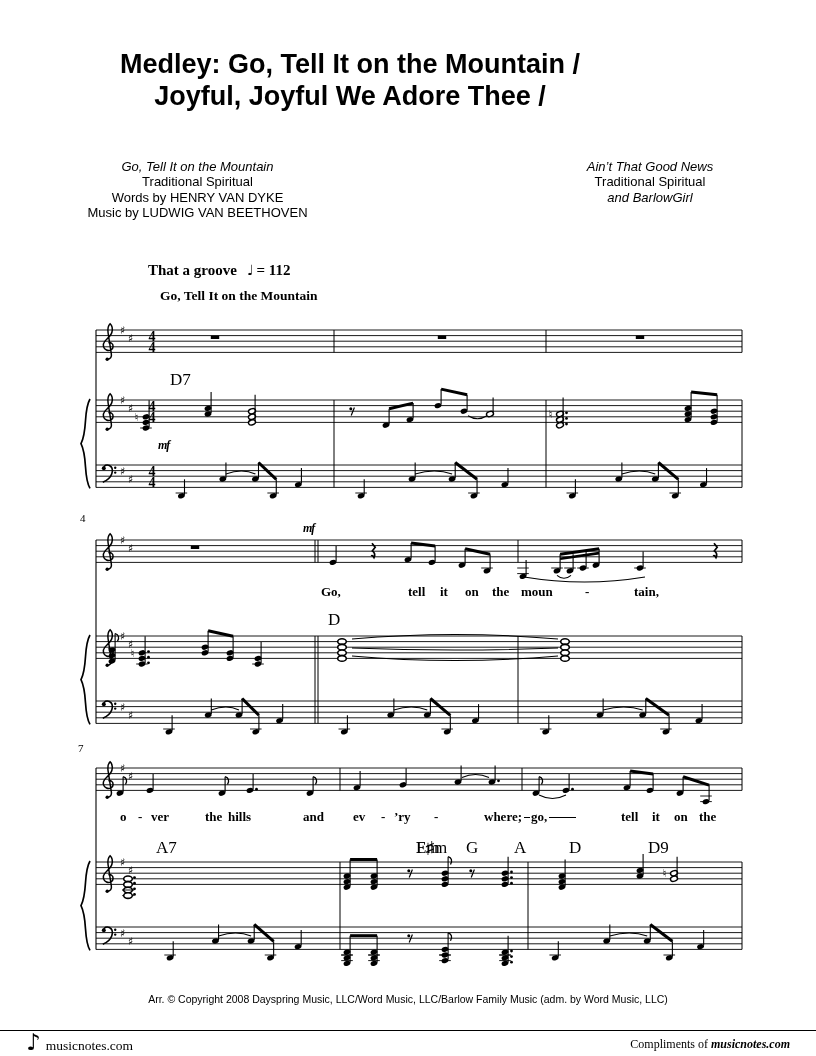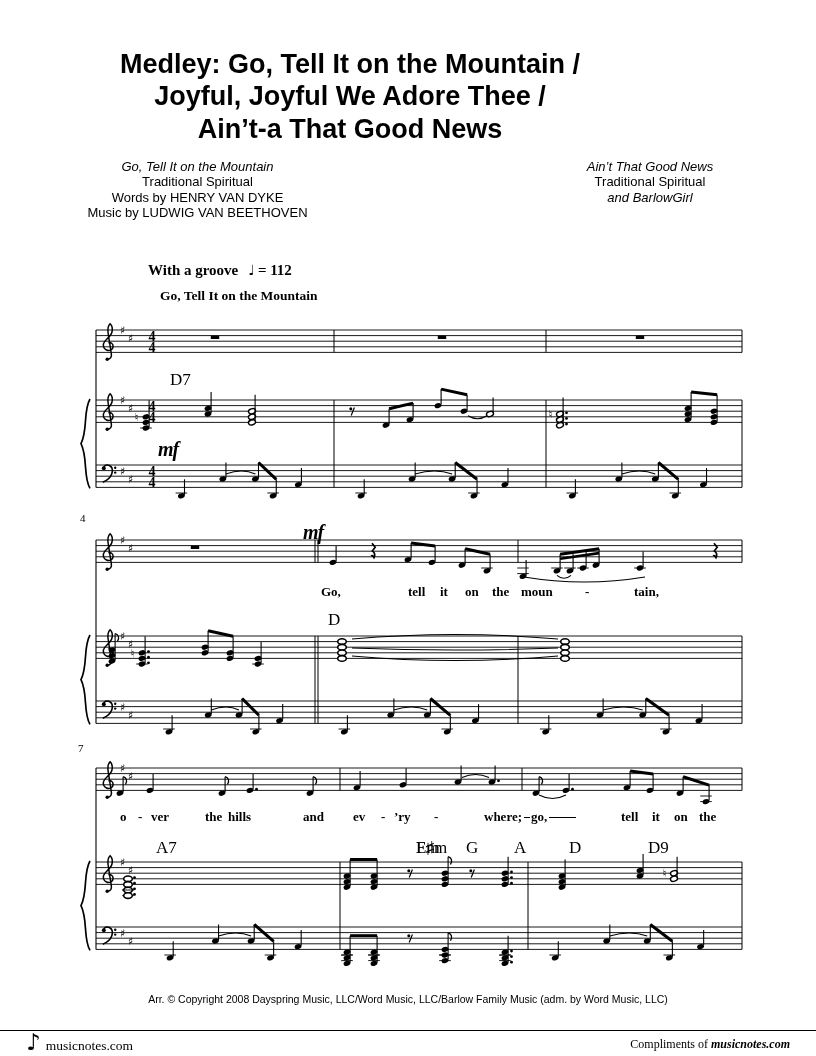--- a/index.html
+++ b/index.html
@@ -11,58 +11,57 @@
   .credits{top:159px;font-size:13px;line-height:1.18;text-align:center;}
   .credits-left{left:55px;width:285px;}
   .credits-right{left:515px;width:270px;}
   .it{font-style:italic;}
   .tempo{top:262px;left:148px;font-family:"Liberation Serif",serif;font-weight:bold;font-size:15px;}
   .tempo .notesym{font-family:"DejaVu Sans",sans-serif;font-size:14px;padding:0 3px 0 10px;}
   .section-label{top:288px;left:160px;font-family:"Liberation Serif",serif;font-weight:bold;font-size:13.5px;}
   #score-svg{position:absolute;left:0;top:0;}
   .chord{position:absolute;font-family:"Liberation Serif",serif;font-size:17px;white-space:nowrap;}
   .lyric{position:absolute;font-family:"Liberation Serif",serif;font-weight:bold;font-size:13px;white-space:nowrap;}
-  .dyn{position:absolute;font-family:"Liberation Serif",serif;font-style:italic;font-weight:bold;font-size:20px;letter-spacing:-1px;}
+  .dyn{position:absolute;font-family:"Liberation Serif",serif;font-style:italic;font-weight:bold;font-size:12px;letter-spacing:-1px;}
   .mnum{position:absolute;font-family:"Liberation Serif",serif;font-size:11px;}
   .ext{display:inline-block;height:1.5px;background:#000;vertical-align:3px;margin-left:2px;}
   .copyright{left:0;width:816px;text-align:center;font-size:10.5px;line-height:1.25;}
   .cp1{top:993px;} .cp2{top:1006px;}
   .rule{top:1030px;left:0;width:816px;height:1px;background:#000;}
   .brand-left{top:1032px;left:26px;display:flex;align-items:baseline;}
   .brand-left .glyph{font-family:"DejaVu Sans",sans-serif;font-size:23px;line-height:20px;}
   .brand-left .txt{font-family:"Liberation Serif",serif;font-size:13.5px;margin-left:5px;}
   .brand-right{top:1037px;right:26px;font-family:"Liberation Serif",serif;font-size:12px;}
   .brand-right .b{font-weight:bold;font-style:italic;}
 </style>
 </head>
 <body>
 
 <div class="page">
 
   <div class="abs title-block">
     <div>Medley: Go, Tell It on the Mountain /</div>
     <div>Joyful, Joyful We Adore Thee /</div>
-    <div>Ain’t-a That Good News</div>
   </div>
 
   <div class="abs credits credits-left">
     <div class="it">Go, Tell It on the Mountain</div>
     <div>Traditional Spiritual</div>
     <div>Words by HENRY VAN DYKE</div>
     <div>Music by LUDWIG VAN BEETHOVEN</div>
   </div>
 
   <div class="abs credits credits-right">
     <div class="it">Ain’t That Good News</div>
     <div>Traditional Spiritual</div>
     <div class="it">and BarlowGirl</div>
   </div>
 
   <div class="abs tempo">
-    <span>With a groove</span><span class="notesym">♩</span><span>= 112</span>
+    <span>That a groove</span><span class="notesym">♩</span><span>= 112</span>
   </div>
 
   <div class="abs section-label">Go, Tell It on the Mountain</div>
 
   <svg id="score-svg" width="816" height="1056" viewBox="0 0 816 1056">
       <line x1="96" y1="330" x2="742" y2="330" stroke="#000" stroke-width="0.9"></line>
       <line x1="96" y1="335.6" x2="742" y2="335.6" stroke="#000" stroke-width="0.9"></line>
       <line x1="96" y1="341.2" x2="742" y2="341.2" stroke="#000" stroke-width="0.9"></line>
       <line x1="96" y1="346.8" x2="742" y2="346.8" stroke="#000" stroke-width="0.9"></line>
       <line x1="96" y1="352.4" x2="742" y2="352.4" stroke="#000" stroke-width="0.9"></line>

